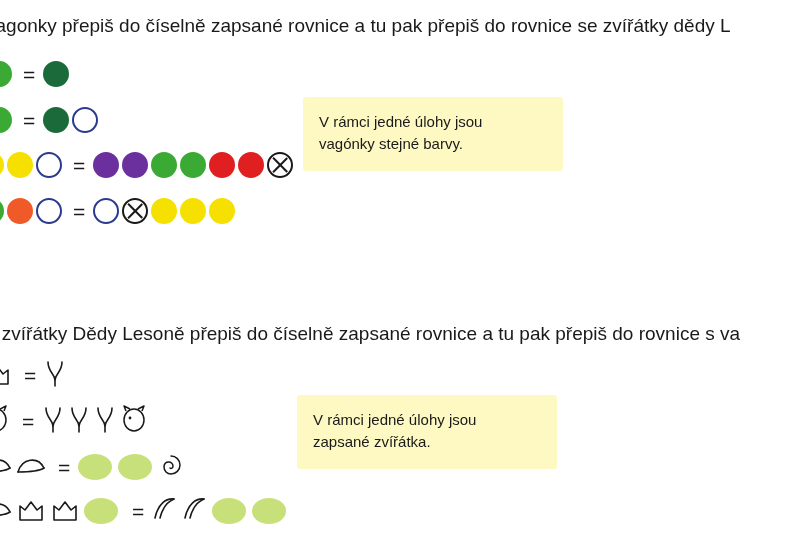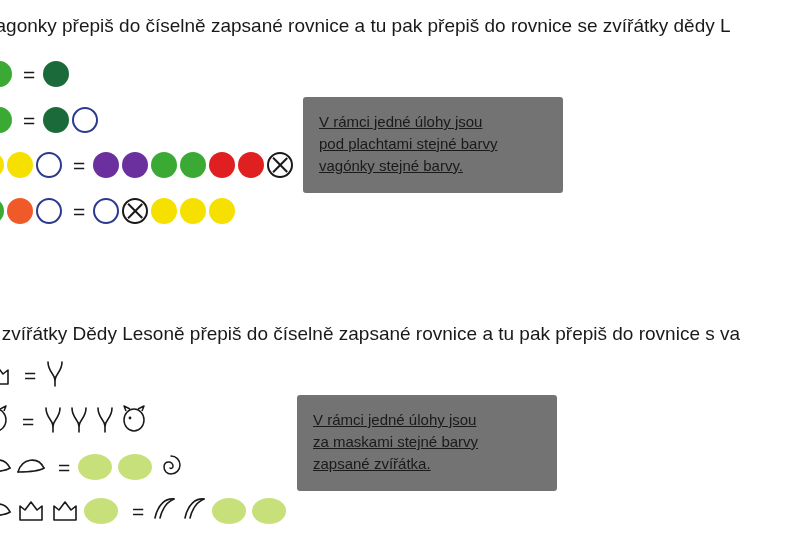--- a/index.html
+++ b/index.html
@@ -78,28 +78,27 @@
     bottom: 1px;
     width: 1.6px;
     background: #1a1a1a;
   }
   .dot.crossed::before { transform: translateX(-50%) rotate(45deg); }
   .dot.crossed::after  { transform: translateX(-50%) rotate(-45deg); }
 
   
   .note {
     position: absolute;
-    background: #737373;
+    background: #fef9c3;
     border-radius: 3px;
     padding: 14px 8px 16px 16px;
     font-size: 15px;
     line-height: 22px;
     color: #1a1a1a;
     box-sizing: border-box;
-    text-decoration: underline;
   }
   #note-1 { left: 303px; top: 97px; width: 260px; }
   #note-2 { left: 297px; top: 395px; width: 260px; }
   .note div { white-space: nowrap; }
 
   
   .glyph {
     flex: 0 0 auto;
     margin-right: 4px;
     display: inline-block;
@@ -169,21 +168,20 @@
       <span class="dot outline"></span>
       <span class="dot crossed"></span>
       <span class="dot" style="background:#f5e000;"></span>
       <span class="dot" style="background:#f5e000;"></span>
       <span class="dot" style="background:#f5e000;"></span>
     </span>
   </div>
 
   <div class="note" id="note-1">
     <div>V rámci jedné úlohy jsou</div>
-    <div>pod plachtami stejné barvy</div>
     <div>vagónky stejné barvy.</div>
   </div>
 
   <div class="section-heading" id="heading-2">e zvířátky Dědy Lesoně přepiš do číselně zapsané rovnice a tu pak přepiš do rovnice s va</div>
 
   <div class="eq-row" id="animal-eq-1" style="left:-18px; top:358px;">
     <span class="tok">
       <span class="glyph">
         <svg width="30" height="26" viewBox="0 0 30 26">
           <path d="M4 24 L4 10 L9 14 L15 6 L21 14 L26 10 L26 24 Z" fill="none" stroke="#1a1a1a" stroke-width="1.6" stroke-linejoin="round"></path>
@@ -302,17 +300,16 @@
           <path d="M8 22 C11 10, 17 5, 22 3" fill="none" stroke="#1a1a1a" stroke-width="1.6" stroke-linecap="round"></path>
         </svg>
       </span>
       <span class="blob" style="background:#c8e07a;"></span>
       <span class="blob" style="background:#c8e07a;"></span>
     </span>
   </div>
 
   <div class="note" id="note-2">
     <div>V rámci jedné úlohy jsou</div>
-    <div>za maskami stejné barvy</div>
     <div>zapsané zvířátka.</div>
   </div>
 
 </div>
 
 </body></html>

